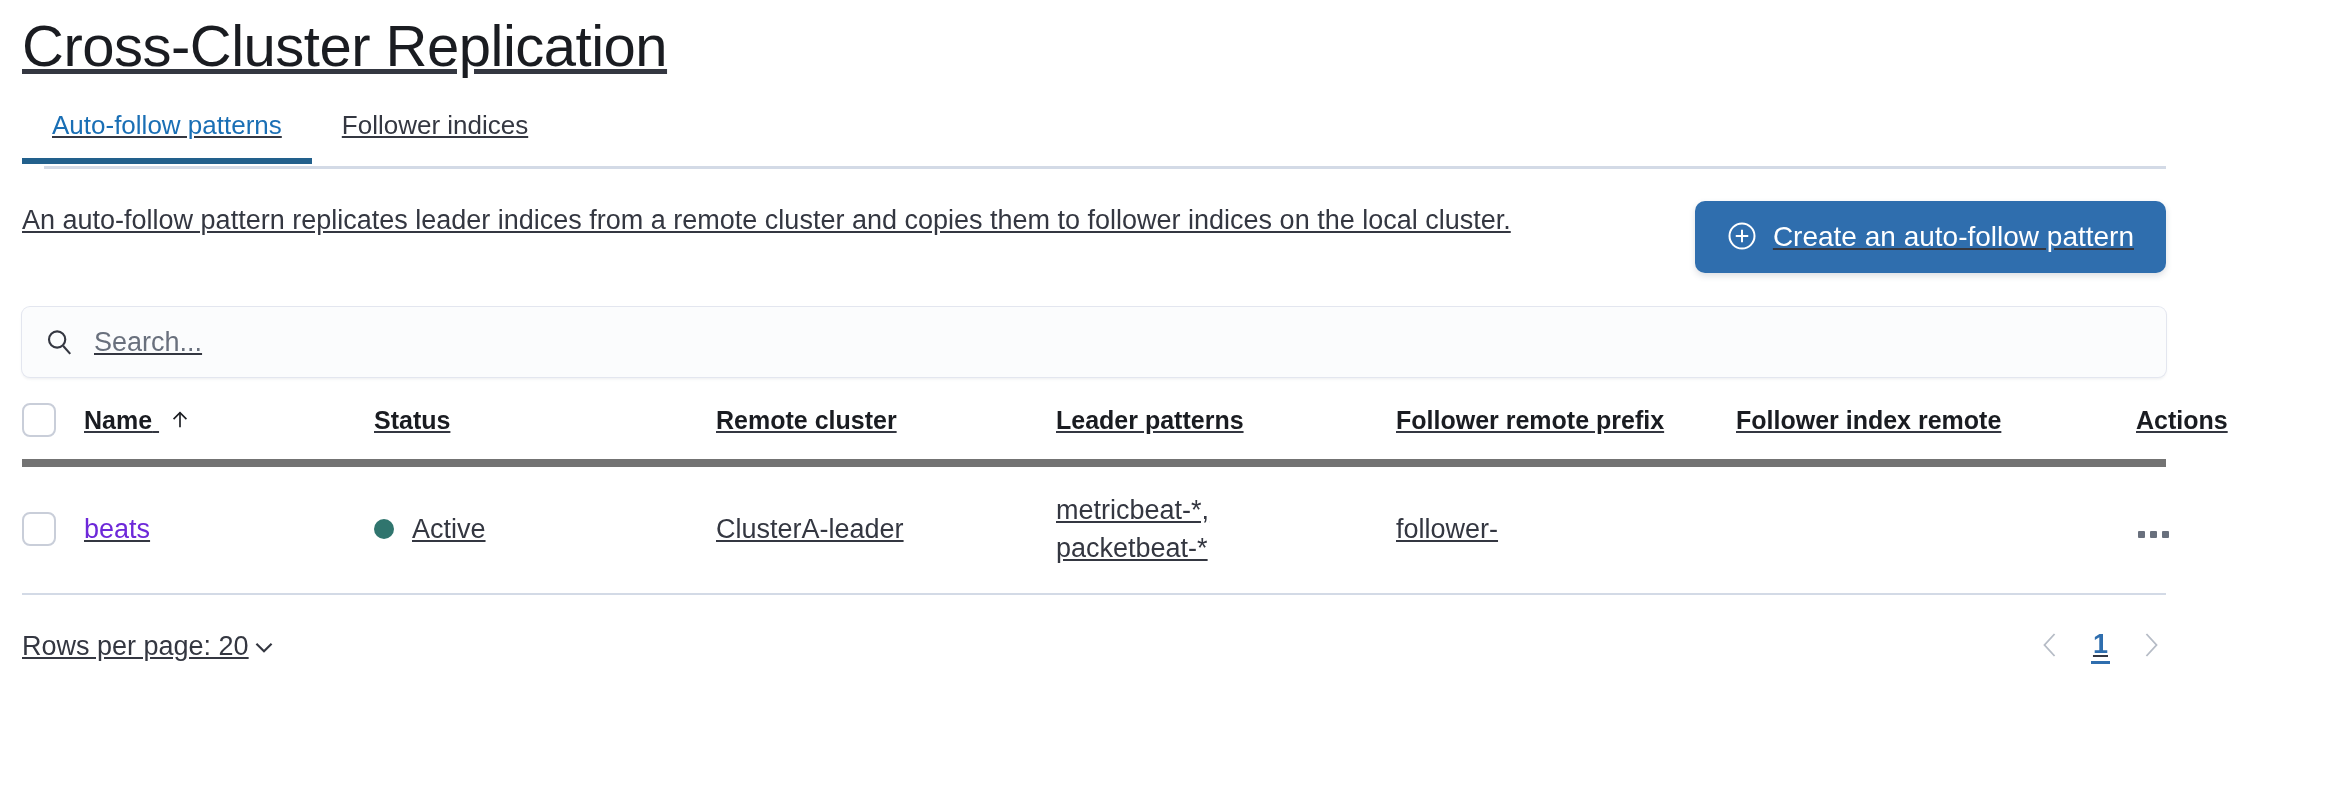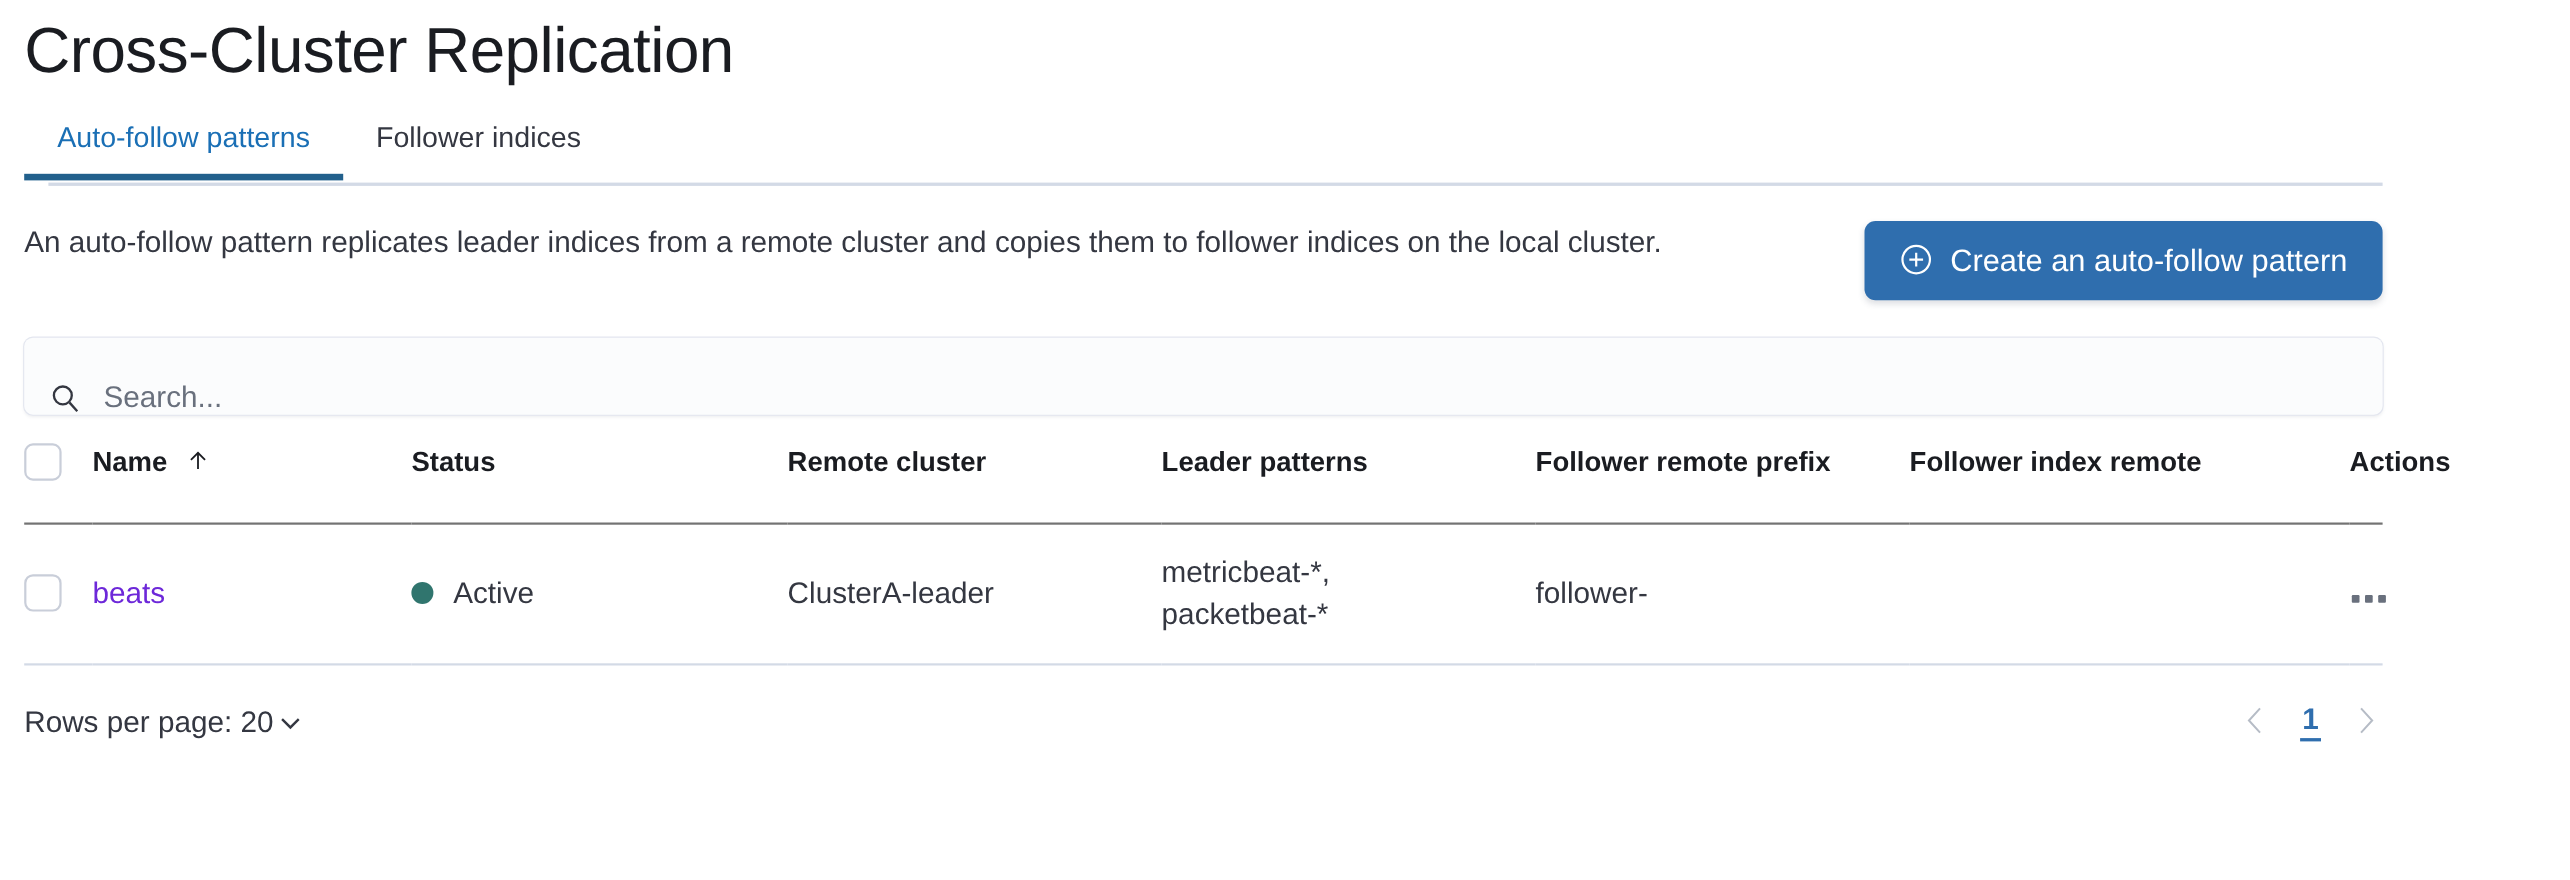--- a/index.html
+++ b/index.html
@@ -14,20 +14,21 @@
     color: #343741;
     -webkit-font-smoothing: antialiased;
     overflow: hidden;
   }
   .page {
     position: relative;
     width: 2188px;
     height: 800px;
     box-sizing: border-box;
     padding: 0 22px;
+    text-decoration: underline;
   }
 
   
   .page-title {
     font-size: 58px;
     line-height: 68px;
     font-weight: 400;
     color: #1a1c21;
     letter-spacing: -0.5px;
     margin: 0;
@@ -120,21 +121,21 @@
 
   
   .search-wrap {
     position: relative;
     margin-top: 34px;
     height: 70px;
     background: #fbfcfd;
     border-radius: 8px;
     box-shadow: 0 0 0 1px #e3e6ef, 0 2px 3px rgba(65,78,101,0.10);
     display: flex;
-    align-items: flex-end;
+    align-items: center;
     padding: 0 22px;
     box-sizing: border-box;
   }
   .search-icon {
     width: 30px;
     height: 30px;
     flex: none;
     margin-right: 20px;
     color: #343741;
   }
@@ -163,22 +164,22 @@
   .ccr-table th, .ccr-table td {
     text-align: left;
     padding: 0;
     vertical-align: middle;
   }
   .ccr-table thead th {
     font-size: 25px;
     line-height: 30px;
     font-weight: bold;
     color: #1a1c21;
-    padding-bottom: 38px;
-    border-bottom: 2px solid #737373;
+    padding-bottom: 22px;
+    border-bottom: 8px solid #737373;
     white-space: nowrap;
   }
   .ccr-table tbody td {
     font-size: 27px;
     line-height: 38px;
     color: #343741;
     padding: 24px 0 26px 0;
     border-bottom: 2px solid #d3dae6;
   }
   .col-check { width: 62px; }

